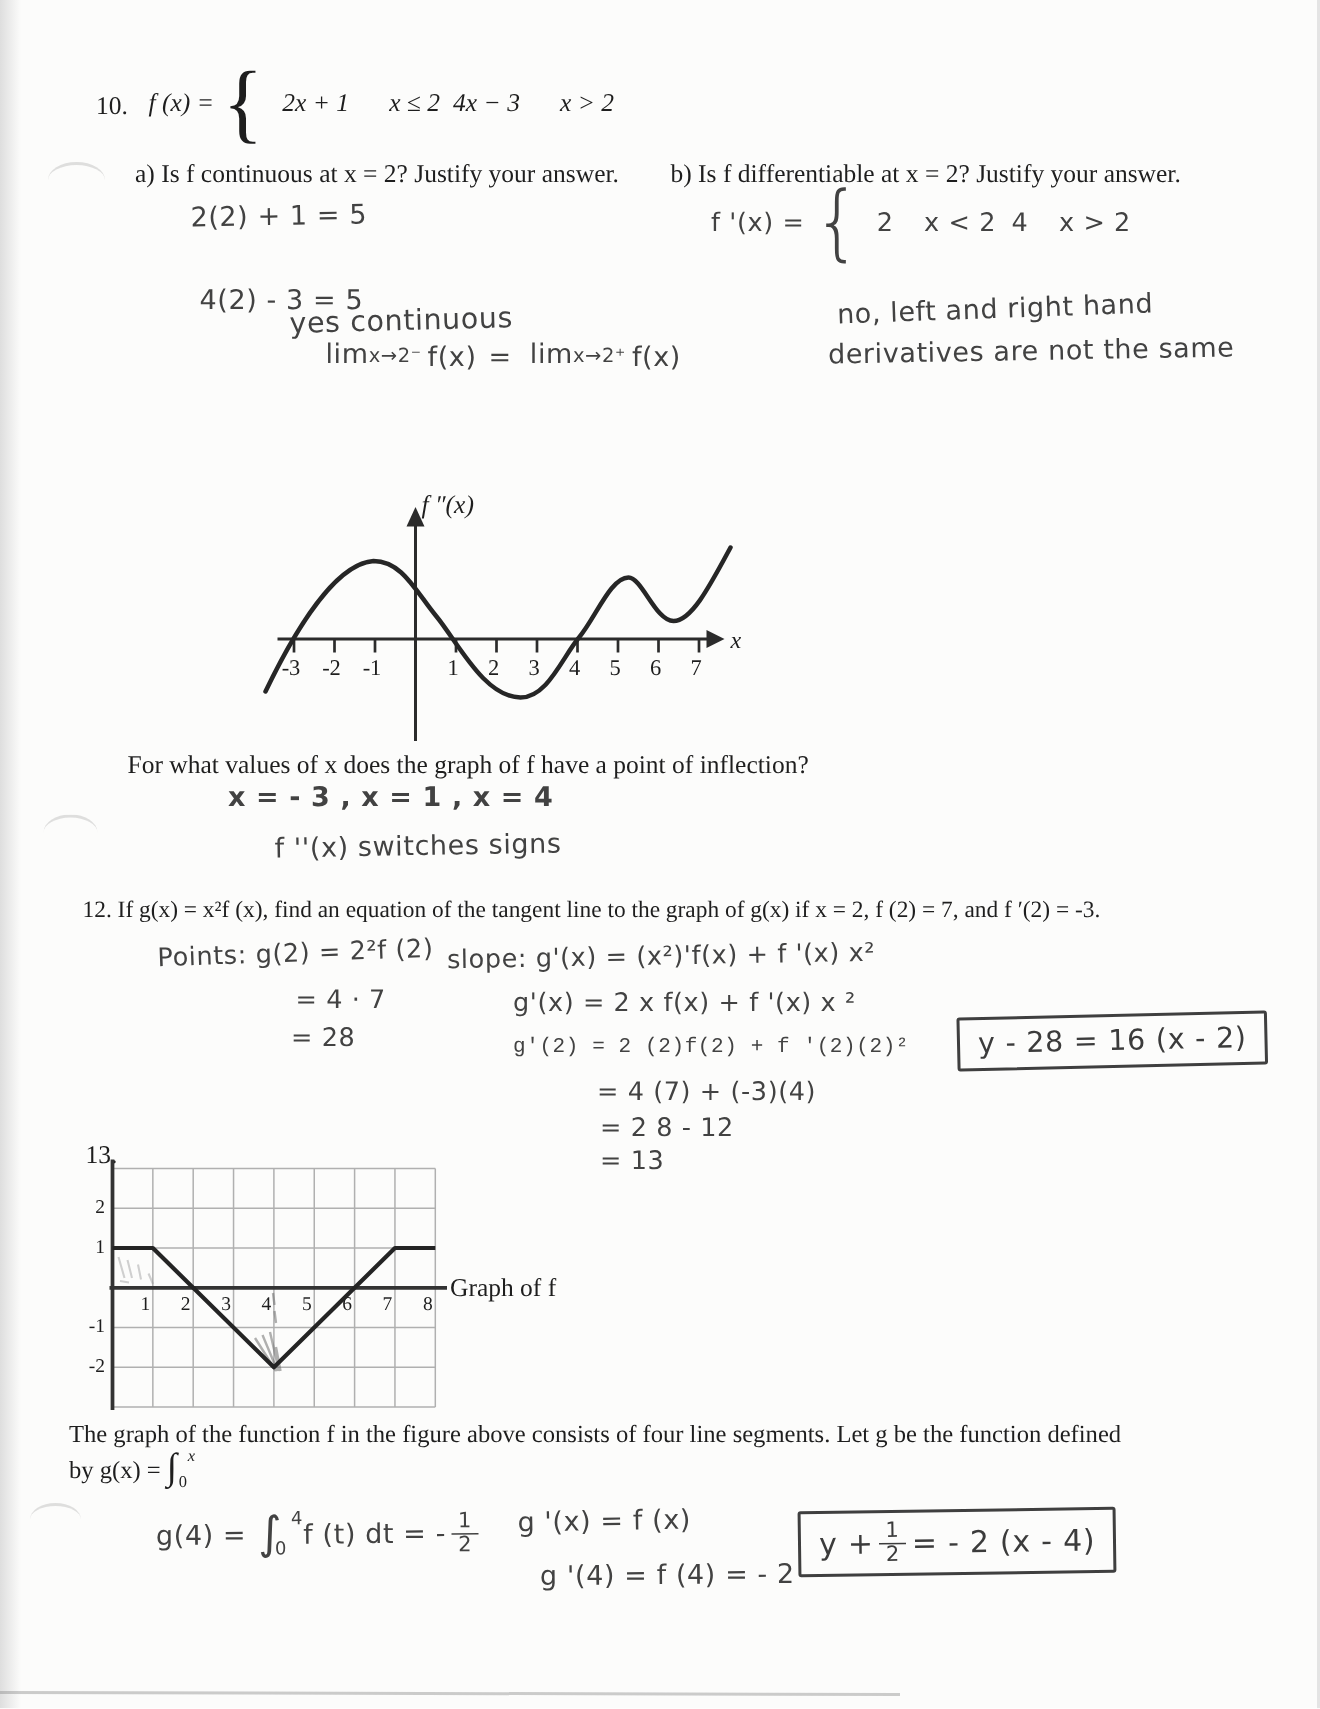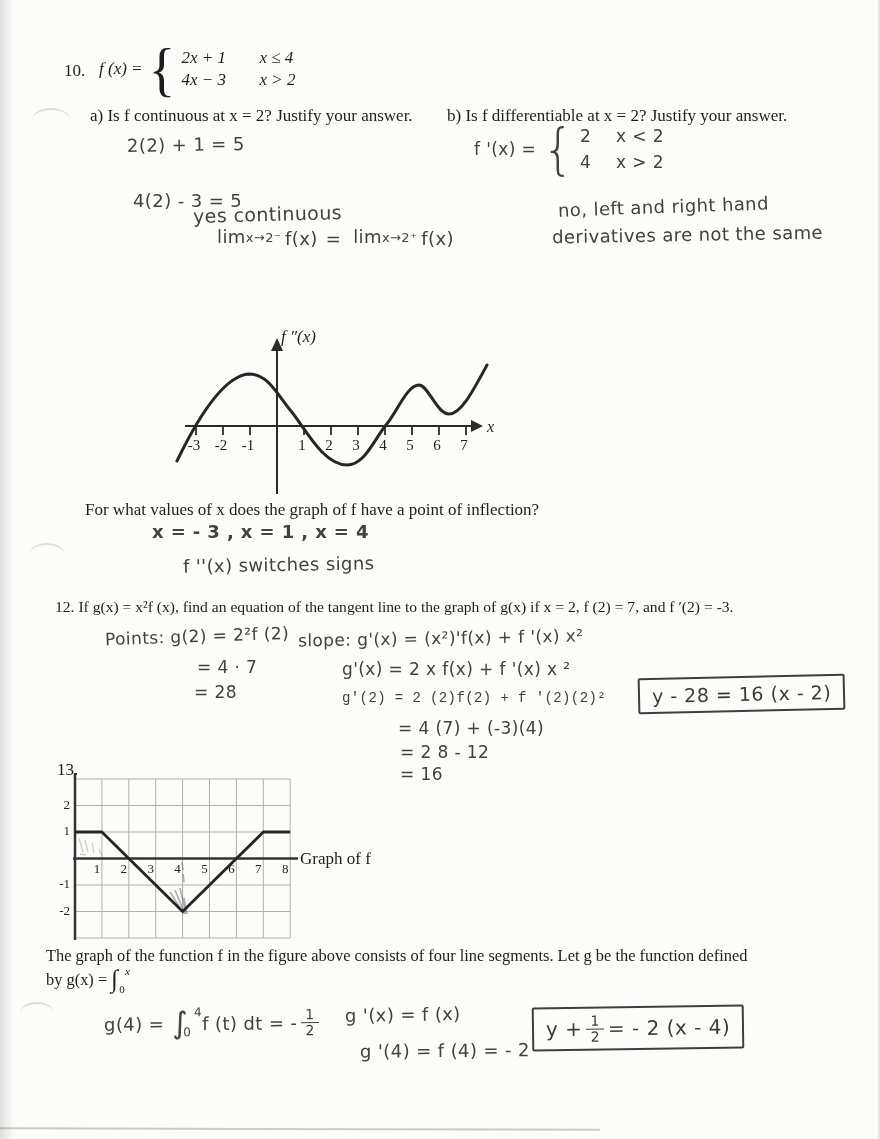--- a/index.html
+++ b/index.html
@@ -10,21 +10,21 @@
   .hw{font-family:"DejaVu Sans",sans-serif;color:#424242;font-size:18px;letter-spacing:.4px;}
   .edge-left{position:absolute;left:0;top:0;width:14px;height:1139px;
              background:linear-gradient(90deg,#dedede,rgba(255,255,255,0));}
   .edge-right{position:absolute;right:0;top:0;width:2px;height:1139px;background:rgba(200,200,200,.45);}
   .scanline{position:absolute;left:0;top:1128px;width:600px;height:2px;background:rgba(130,130,130,.4);transform:rotate(.12deg);}
   .arc{position:absolute;border:2px solid rgba(165,165,165,.35);border-bottom:none;border-left:none;border-right:none;
        border-radius:50% 50% 0 0;}
   .brace{font-size:56px;font-weight:300;line-height:.9;transform:scaleY(1.05);display:inline-block;}
   .hwbrace{font-family:"DejaVu Sans",sans-serif;color:#424242;font-size:50px;font-weight:300;line-height:.9;display:inline-block;transform:scaleY(1.1);}
   .pw{display:flex;align-items:center;gap:6px;}
-  .pwcol{display:flex;flex-direction:column;gap:2px;}
+  .pwcol{display:flex;flex-direction:row;gap:2px;text-align:center;}
   .pwrow{display:flex;gap:20px;font-style:italic;}
   .pwrow .e{min-width:58px;}
   .hwrow{display:flex;gap:16px;}
   .hwrow .e{min-width:20px;}
   .limwrap{display:inline-flex;flex-direction:row;align-items:center;line-height:1;margin:0 4px;}
   .limsub{font-size:13px;margin-top:1px;}
   .flexline{display:flex;align-items:flex-start;}
   .frac{display:inline-flex;flex-direction:column;align-items:center;line-height:1.05;vertical-align:middle;margin:0 4px;font-size:14px;}
   .frac .den{border-top:1.6px solid currentColor;padding:0 4px;}
   .integral{position:relative;display:inline-block;padding:0 14px 0 2px;}
@@ -49,21 +49,21 @@
   <div class="arc" style="left:29px;top:543px;width:36px;height:22px;"></div>
   <div class="arc" style="left:20px;top:1002px;width:34px;height:20px;"></div>
 
   <span class="abs print" style="left:64px;top:61px;">10.</span>
   <div class="abs pw" style="left:99px;top:44px;">
     <span class="print" style="font-style:italic;">f (x) =</span>
     <span class="brace">{</span>
     <span class="pwcol">
       <span class="pwrow print">
         <span class="e">2x + 1</span>
-        <span>x ≤ 4</span>
+        <span>x ≤ 2</span>
       </span>
       <span class="pwrow print">
         <span class="e">4x − 3</span>
         <span>x &gt; 2</span>
       </span>
     </span>
   </div>
   <span class="abs print" style="left:90px;top:106px;">a)   Is f continuous at x = 2?  Justify your answer.</span>
   <span class="abs print" style="left:447px;top:106px;">b) Is f differentiable at x = 2?  Justify your answer.</span>
 
@@ -140,21 +140,21 @@
 
   <span class="abs print" style="left:55px;top:598px;font-size:15.6px;">12.  If g(x) = x²f (x), find an equation of the tangent line to the graph of g(x) if x = 2, f (2) = 7, and  f ′(2) = -3.</span>
   <span class="abs hw" style="left:105px;top:626px;font-size:17px;transform:rotate(-2deg);">Points:  g(2) = 2²f (2)</span>
   <span class="abs hw" style="left:197px;top:657px;font-size:17px;">= 4 · 7</span>
   <span class="abs hw" style="left:194px;top:682px;font-size:17px;">= 28</span>
   <span class="abs hw" style="left:298px;top:628px;font-size:17px;transform:rotate(-1deg);">slope:  g'(x) = (x²)'f(x) + f '(x) x²</span>
   <span class="abs hw" style="left:342px;top:659px;font-size:17px;">g'(x)  = 2 x f(x) + f '(x) x ²</span>
   <span class="abs hw" style="left:342px;top:690px;font-size:14px;font-family:Liberation Mono, monospace;">g'(2)  = 2 (2)f(2) +  f '(2)(2)²</span>
   <span class="abs hw" style="left:398px;top:718px;font-size:17px;">= 4 (7) + (-3)(4)</span>
   <span class="abs hw" style="left:400px;top:742px;font-size:17px;">= 2 8 - 12</span>
-  <span class="abs hw" style="left:400px;top:764px;font-size:17px;">= 16</span>
+  <span class="abs hw" style="left:400px;top:764px;font-size:17px;">= 13</span>
   <div class="abs hwbox" style="left:638px;top:676px;transform:rotate(-1.3deg);">
     <span>y - 28 = 16 (x - 2)</span>
   </div>
 
   <span class="abs print" style="left:57px;top:760px;">13.</span>
 
   <svg class="abs" style="left:58px;top:770px;" width="248" height="174" viewBox="0 0 248 174">
     <g stroke="#b0b0b0" stroke-width="1">
       <line x1="17" y1="9" x2="17" y2="168"></line>
         <line x1="43.9" y1="9" x2="43.9" y2="168"></line>

